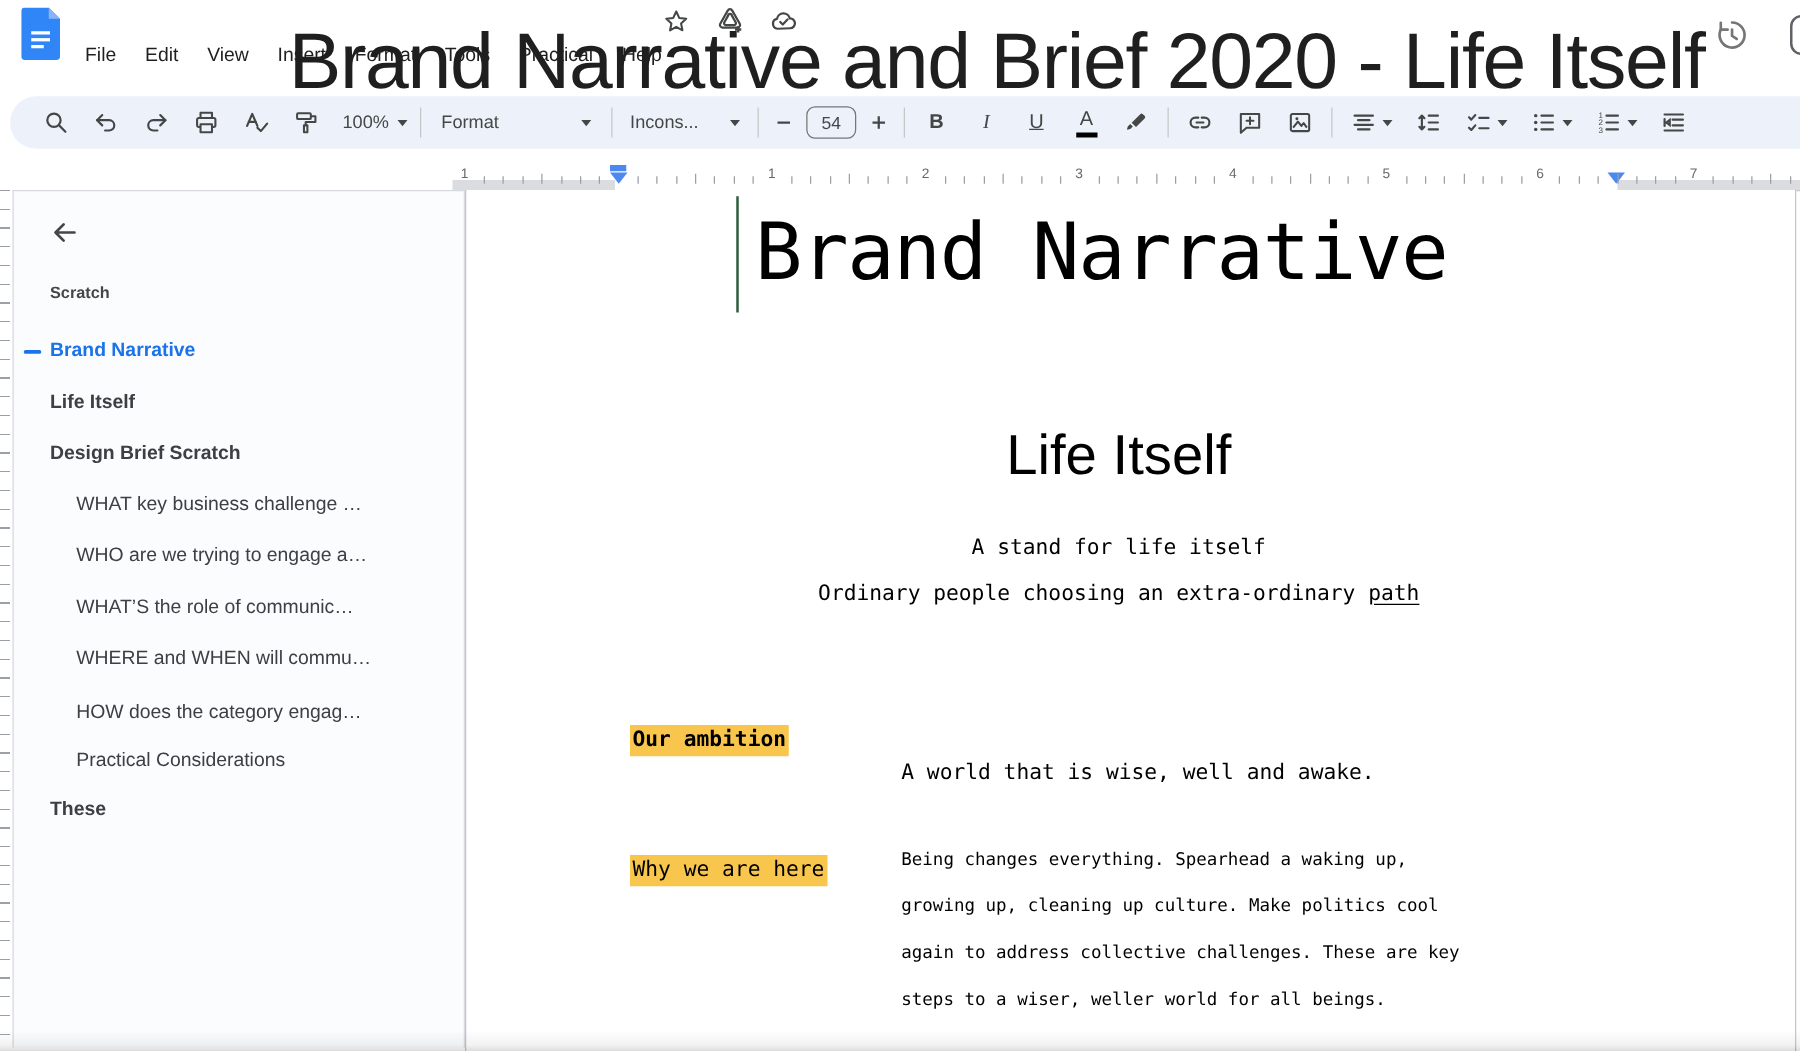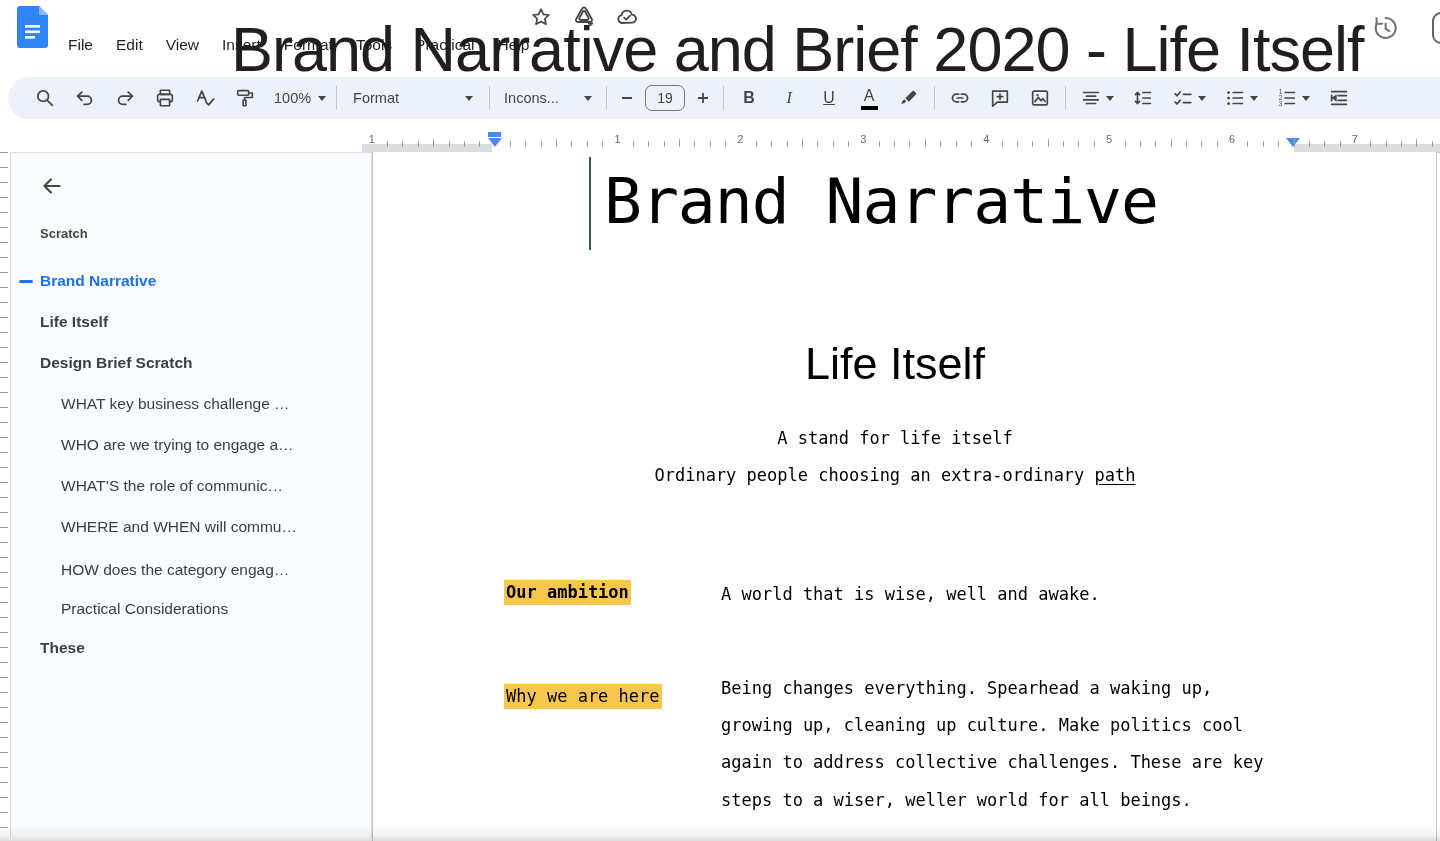--- a/index.html
+++ b/index.html
@@ -55,22 +55,22 @@
   .page { position:absolute; left:372px; top:152px; width:1065px; height:689px; background:#fff; border-left:1px solid #c7c7c7; border-right:1px solid #c7c7c7; }
   .page-topline { position:absolute; left:372px; top:152px; width:1068px; height:1px; background:#c7c7c7; }
   .doc-mono { font-family:"DejaVu Sans Mono","Liberation Mono",monospace; color:#000; }
   .doc-title { position:absolute; left:217px; top:13px; font-size:63px; letter-spacing:-1px; white-space:nowrap; }
   .cursor-line { position:absolute; left:216px; top:5px; width:2px; height:93px; background:#2e5c3e; }
   .doc-heading { position:absolute; left:123px; top:186px; width:798px; text-align:center; font-size:45px; font-weight:500; color:#000; letter-spacing:0; }
   .doc-center { position:absolute; left:123px; width:798px; text-align:center; font-size:17px; }
   .u { text-decoration:underline; text-underline-offset:3px; }
   .hl { background:#f8c64d; padding:2px 2px 3px 2px; }
   .row-label { position:absolute; left:131px; font-size:17px; white-space:nowrap; }
-  .row-text { position:absolute; left:348px; font-size:17px; white-space:nowrap; }
-  .para { position:absolute; left:348px; font-size:17px; line-height:37.2px; white-space:nowrap; }
+  .row-text { position:absolute; left:348px; font-size:17px; white-space:nowrap;margin-top:24px; }
+  .para { position:absolute; left:348px; font-size:14px; line-height:37.2px; white-space:nowrap; }
 
   .bottom-shade { position:absolute; left:0; top:824px; width:1440px; height:17px;
      background:linear-gradient(to bottom, rgba(0,0,0,0) 0%, rgba(0,0,0,0.05) 70%, rgba(0,0,0,0.14) 100%); pointer-events:none; }
 </style>
 </head>
 <body>
 
 <div id="app">
 
   <div class="header">
@@ -192,21 +192,21 @@
       <span class="caret"></span>
     </div>
 
     <div class="tb-divider"></div>
 
     <div class="tb" style="min-width:20px;">
       <svg class="ic" width="16" height="16" viewBox="0 0 16 16" stroke="#444746" stroke-width="1.8">
           <path d="M3 8 h10"></path>
         </svg>
     </div>
-    <div class="fs-box">19</div>
+    <div class="fs-box">54</div>
     <div class="tb" style="min-width:20px; margin-left:0;">
       <svg class="ic" width="16" height="16" viewBox="0 0 16 16" stroke="#444746" stroke-width="1.8">
           <path d="M3 8 h10 M8 3 v10"></path>
         </svg>
     </div>
 
     <div class="tb-divider"></div>
 
     <div class="tb">
         <span class="tb-letter" style="font-weight:700;">B</span>

